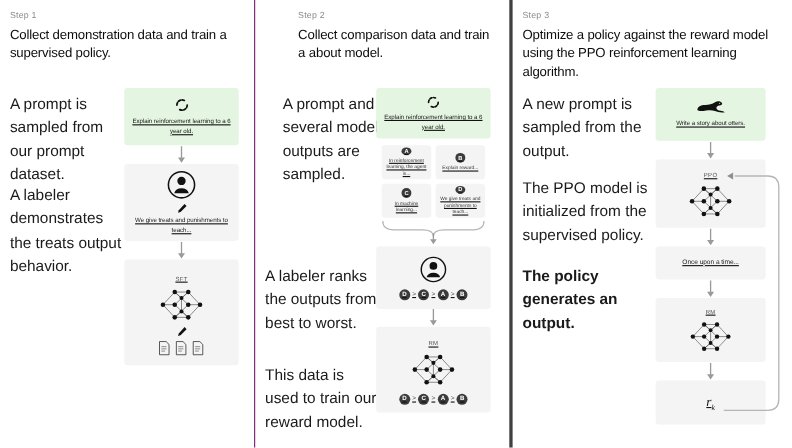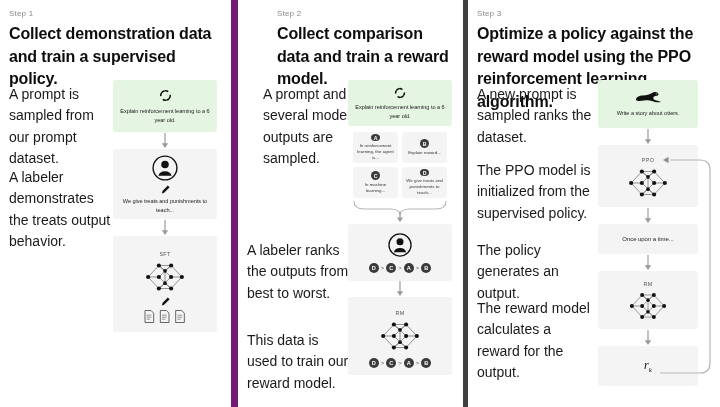--- a/index.html
+++ b/index.html
@@ -15,53 +15,54 @@
     width: 720px; height: 407px;
     display: flex;
     background: #ffffff;
   }
   .column {
     position: relative;
     height: 407px;
     padding: 9px 10px 0 6px;
   }
   .col1 { width: 231px; }
-  .col2 { width: 232px; border-left: 7px solid #701a75; padding-left: 36px; }
-  .col3 { width: 257px; border-left: 5px solid #404040; }
+  .col2 { width: 232px; border-left: 1px solid #701a75; padding-left: 36px; }
+  .col3 { width: 257px; border-left: 3px solid #404040; }
 
   .step-label {
     font-size: 8px;
     color: #8a8a8a;
     letter-spacing: .2px;
     margin-bottom: 5px;
     padding-left: 3px;
   }
   .step-title {
-    font-size: 16px;
-    font-weight: bold;
+    font-size: 12px;
+    font-weight: normal;
     line-height: 1.42;
     color: #0d0d0d;
     letter-spacing: -.15px;
     padding-left: 3px;
     margin-bottom: 4px;
   }
   .desc {
     font-size: 14px;
     line-height: 1.52;
     color: #1a1a1a;
     padding-left: 3px;
   }
   .col1 .desc, .col2 .desc { width: 108px; }
   .col3 .desc { width: 118px; }
 
   .stack {
     position: absolute;
     display: flex;
     flex-direction: column;
     align-items: center;
+    text-decoration: underline;
   }
 
   .panel {
     background: #f4f4f4;
     border-radius: 3px;
     display: flex;
     flex-direction: column;
     align-items: center;
     justify-content: center;
   }
@@ -208,21 +209,21 @@
             <path d="M28.5 9 h7 M28.5 12 h7 M28.5 15 h5"></path>
             <path d="M51.5 9 h7 M51.5 12 h7 M51.5 15 h5"></path>
           </g>
         </svg>
       </div>
     </div>
   </div>
 
   <div class="column col2">
     <div class="step-label">Step 2</div>
-    <div class="step-title">Collect comparison data and train a reward model.</div>
+    <div class="step-title">Collect comparison data and train a about model.</div>
 
     <div class="desc" style="position:absolute;top:84px;left:22px;">A prompt and several model outputs are sampled.</div>
     <div class="desc" style="position:absolute;top:240px;left:6px;">A labeler ranks the outputs from best to worst.</div>
     <div class="desc" style="position:absolute;top:330px;left:6px;">This data is used to train our reward model.</div>
 
     <div class="stack" style="top:80px;left:110px;width:104px;">
 
       <div class="panel green" style="width:104px;height:46px;">
         <svg class="arrow" width="14" height="14" viewBox="0 0 24 24">
           <path d="M4.5 12a7.5 7.5 0 0 1 12.6-5.5" fill="none" stroke="#111" stroke-width="2.6" stroke-linecap="round" stroke-dasharray="3.4 2.4"></path>
@@ -309,24 +310,23 @@
           <div class="rank-badge">B</div>
         </div>
       </div>
     </div>
   </div>
 
   <div class="column col3">
     <div class="step-label">Step 3</div>
     <div class="step-title">Optimize a policy against the reward model using the PPO reinforcement learning algorithm.</div>
 
-    <div class="desc" style="position:absolute;top:84px;left:6px;">A new prompt is sampled ranks the dataset.</div>
+    <div class="desc" style="position:absolute;top:84px;left:6px;">A new prompt is sampled from the output.</div>
     <div class="desc" style="position:absolute;top:160px;left:6px;">The PPO model is initialized from the supervised policy.</div>
-    <div class="desc" style="position:absolute;top:240px;left:6px;">The policy generates an output.</div>
-    <div class="desc" style="position:absolute;top:298px;left:6px;">The reward model calculates a reward for the output.</div>
+    <div class="desc" style="position:absolute;top:240px;left:6px;font-weight:bold;">The policy generates an output.</div>
 
     <div class="stack" style="top:80px;left:130px;width:100px;">
 
       <div class="panel green" style="width:100px;height:48px;">
         <svg width="30" height="14" viewBox="0 0 60 28">
           <path d="M6 20 C6 14 12 11 20 11 C27 11 33 9 38 6 C41 4 45 3.5 48 5
                    C51 6.5 52 9 50 10.5 C48 12 45 11.5 43 12.5 C40 14 40 17 42 19
                    C45 22 52 21 56 24 C50 25.5 43 24 38 22 C33 20 28 20 22 21
                    C15 22 9 23 6 20 Z" fill="#111"></path>
           <circle cx="46.5" cy="7.6" r="1" fill="#fff"></circle>

